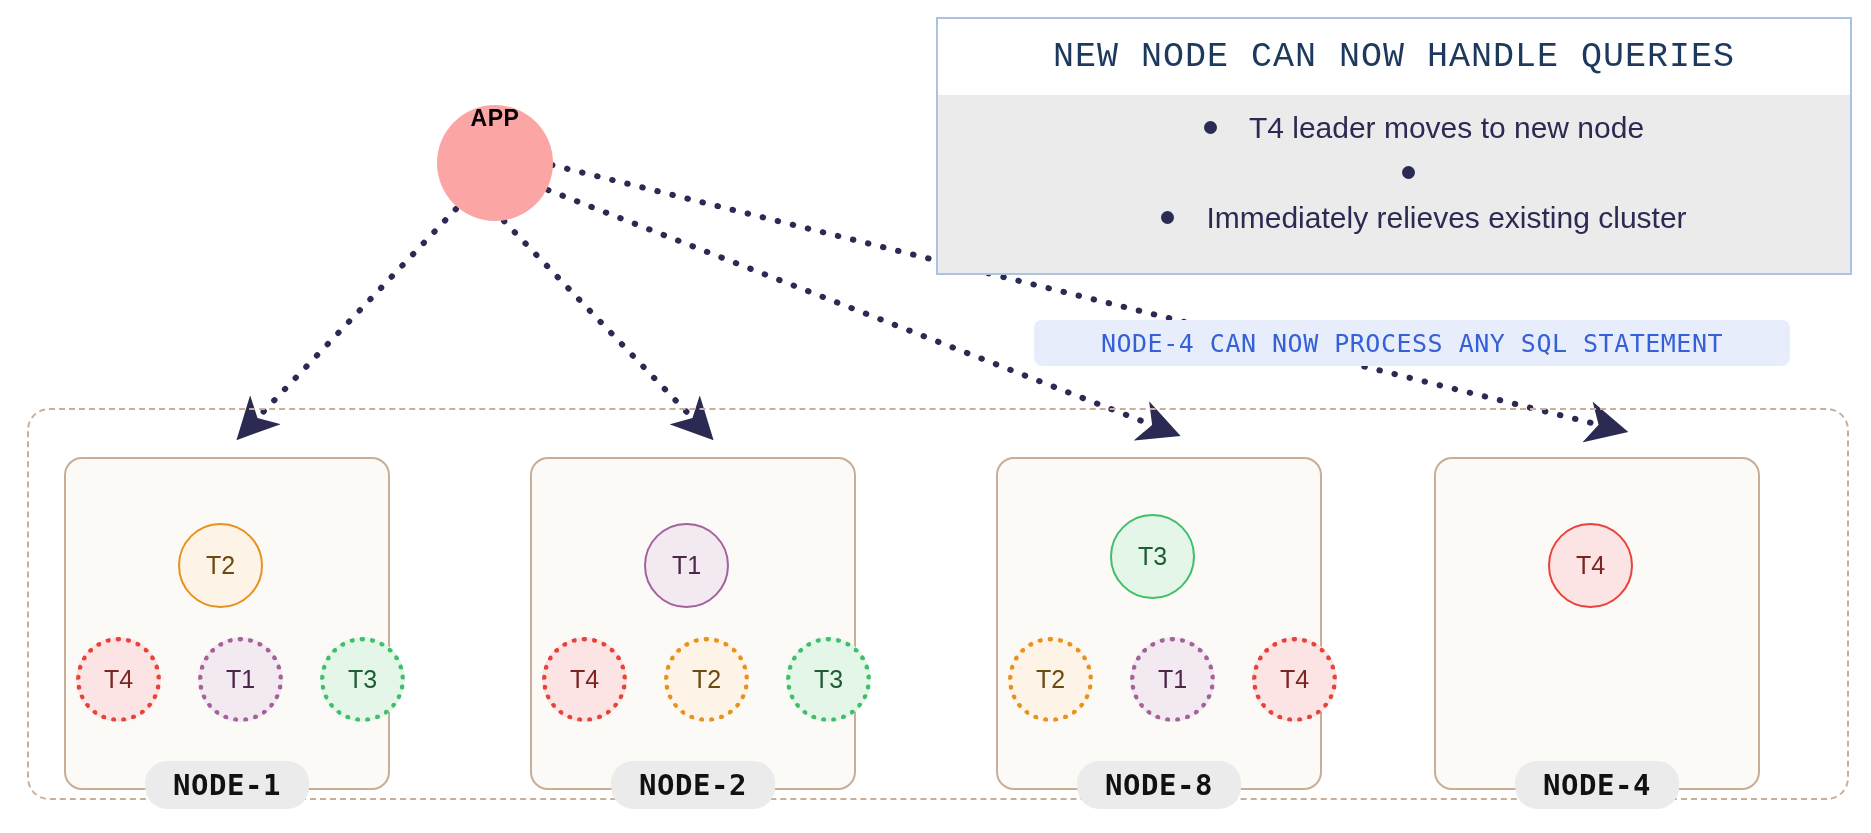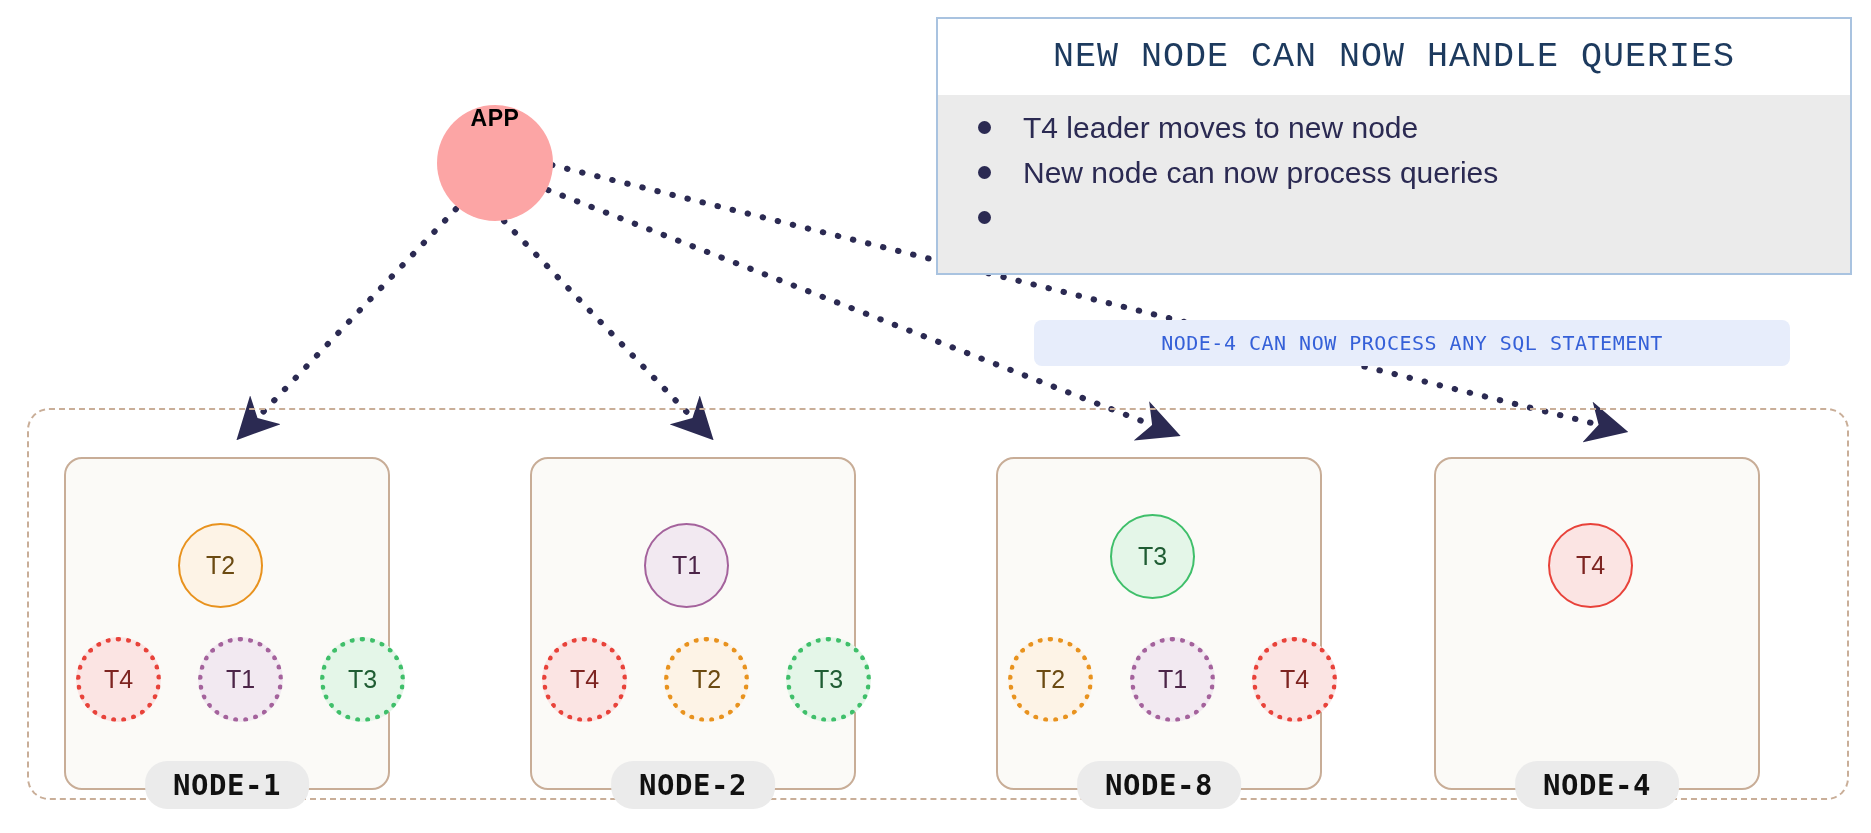--- a/index.html
+++ b/index.html
@@ -76,21 +76,22 @@
   #info-card-body {
     background: #ebebeb;
     height: 178px;
     padding: 10px 0 0 0;
     box-sizing: border-box;
   }
   .info-bullet {
     display: flex;
     align-items: center;
     height: 45px;
-    padding-left: 40px;
+    padding-left: 60px;
+    justify-content: center;
   }
   .info-bullet .dot {
     width: 13px;
     height: 13px;
     border-radius: 50%;
     background: #2b2a52;
     flex: 0 0 auto;
     margin-right: 32px;
   }
   .info-bullet .btxt {
@@ -104,21 +105,21 @@
     left: 1034px;
     top: 320px;
     width: 756px;
     height: 46px;
     background: #e7edfb;
     border-radius: 8px;
     display: flex;
     align-items: center;
     justify-content: center;
     font-family: "DejaVu Sans Mono", monospace;
-    font-size: 20px;
+    font-size: 25px;
     color: #3560d8;
     letter-spacing: 0.5px;
   }
 
   
   #cluster-box {
     position: absolute;
     left: 27px;
     top: 408px;
     width: 1822px;
@@ -208,24 +209,24 @@
 
   <div id="info-card">
     <div id="info-card-title">NEW NODE CAN NOW HANDLE QUERIES</div>
     <div id="info-card-body">
       <div class="info-bullet">
         <span class="dot"></span>
         <span class="btxt">T4 leader moves to new node</span>
       </div>
       <div class="info-bullet">
         <span class="dot"></span>
-        <span class="btxt">New node can now process queries</span>
       </div>
       <div class="info-bullet">
         <span class="dot"></span>
+        <span class="btxt">Immediately relieves existing cluster</span>
       </div>
     </div>
   </div>
 
   <div id="sql-banner">NODE-4 CAN NOW PROCESS ANY SQL STATEMENT</div>
 
   <div id="cluster-box"></div>
 
   <div class="node-box" id="node-box-0">
     <div class="leader-circle" style="left: 112px; top: 64px; background: rgb(253, 243, 230); border: 2px solid rgb(232, 146, 30); color: rgb(107, 74, 18);">T2</div>

